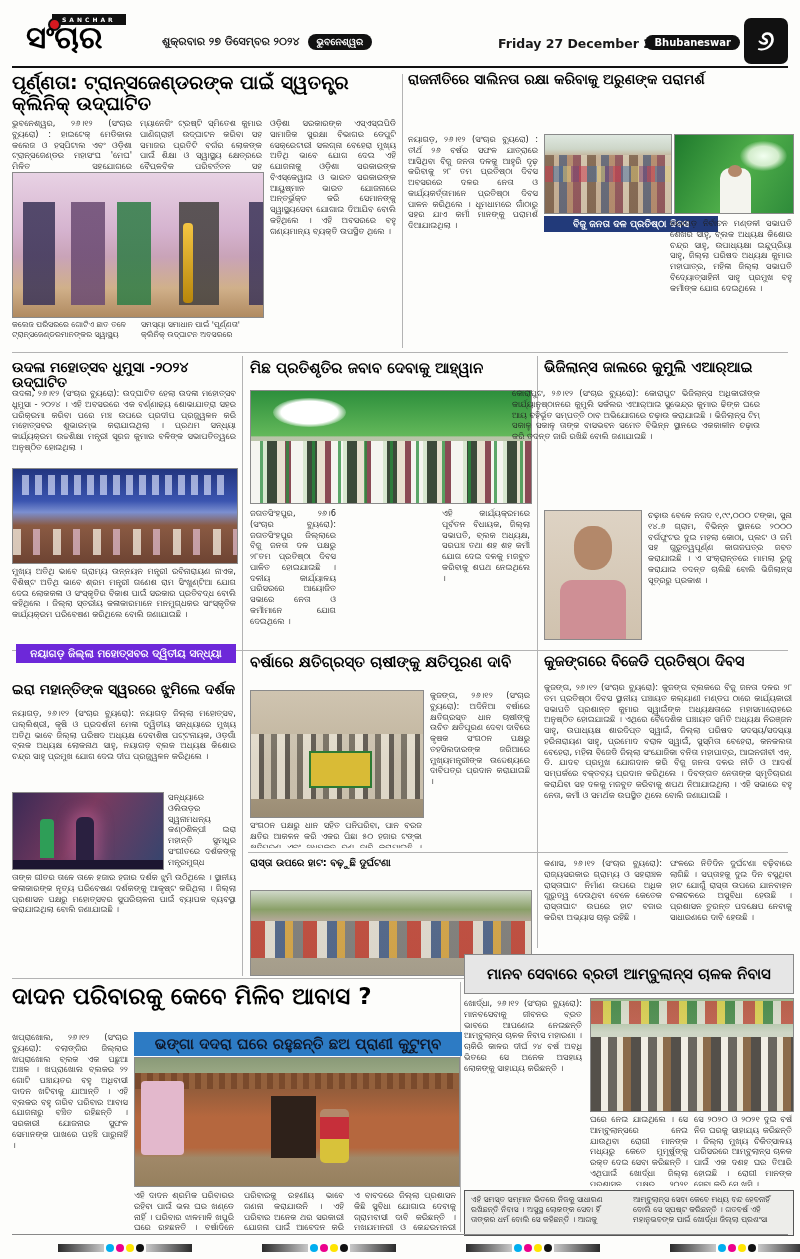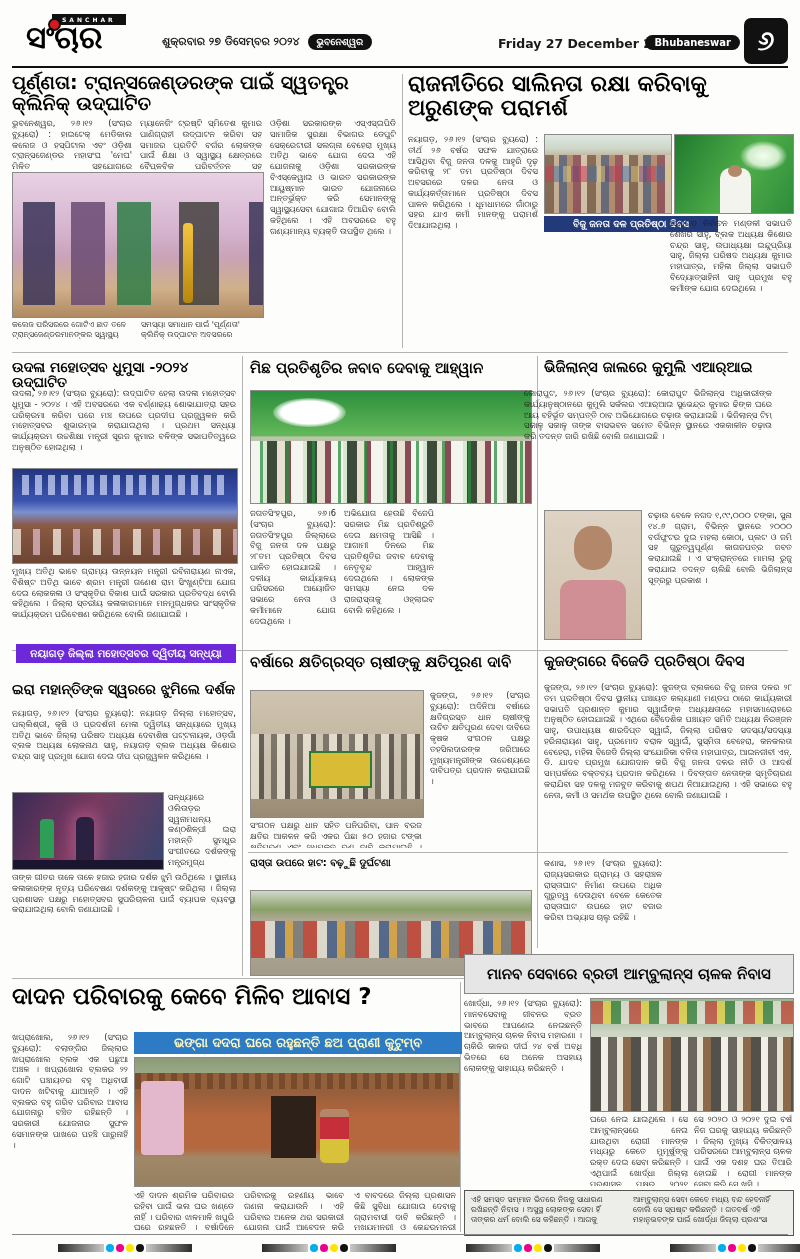--- a/index.html
+++ b/index.html
@@ -25,21 +25,21 @@
   .vline{position:absolute;width:0;border-left:1px solid #b3b3b3;}
   .hline{position:absolute;height:0;border-top:1px solid #b3b3b3;}
   
   .hl{font-weight:800;color:#000;line-height:1.08;}
   .body-t{font-size:8.3px;line-height:1.3;text-align:justify;color:#222;overflow:hidden;}
   .cap-t{font-size:7.8px;line-height:1.28;color:#222;overflow:hidden;}
   .kicker{background:#6c5f16;color:#fff;font-size:10.5px;font-weight:700;text-align:center;
           padding:3px 2px;overflow:hidden;white-space:nowrap;}
   .navbar-cap{background:#223a7a;color:#fff;font-size:9.5px;font-weight:700;text-align:center;
               padding:2px 2px;overflow:hidden;white-space:nowrap;}
-  .strap{background:#2d7bc4;color:#fef9c3;font-size:13px;font-weight:700;text-align:center;
+  .strap{background:#2d7bc4;color:#0f172a;font-size:15px;font-weight:700;text-align:center;
          padding:3px 2px;overflow:hidden;white-space:nowrap;}
   .gray-hl{background:#e6e6e6;border:1px solid #888;color:#000;font-weight:800;text-align:center;
            display:flex;align-items:center;justify-content:center;overflow:hidden;}
   .gray-box{background:#ededea;border:1.5px solid #555;padding:4px 6px;}
   .two-col{column-count:2;column-gap:8px;}
   
   .ph{position:absolute;border:1px solid #8a8a8a;overflow:hidden;}
   .ph div{position:absolute;}
   .ph-clinic{background:linear-gradient(180deg,#e8d2e4 0%,#d5b3cf 40%,#c9a3b8 58%,#d0b08a 80%,#b08a60 100%);}
   .ph-clinic .i1{left:0;bottom:8%;width:100%;height:72%;
@@ -129,21 +129,21 @@
   <div class="abs hl" style="left:12px;top:72px;width:384px;font-size:19px;">ପୂର୍ଣ୍ଣତା: ଟ୍ରାନ୍ସଜେଣ୍ଡରଙ୍କ ପାଇଁ ସ୍ୱତନ୍ତ୍ର କ୍ଲିନିକ୍ ଉଦ୍‌ଘାଟିତ</div>
   <div class="abs body-t" style="left:12px;top:118px;width:120px;height:52px;">ଭୁବନେଶ୍ୱର, ୨୬।୧୨ (ସଂଚାର ବ୍ୟୁରୋ) : ହାଇଟେକ୍ ମେଡିକାଲ କଲେଜ ଓ ହସ୍ପିଟାଲ ଏବଂ ଓଡ଼ିଶା ଟ୍ରାନ୍ସଜେଣ୍ଡର ମହାସଂଘ 'ମେଘ' ମିଳିତ ସହଯୋଗରେ ଟ୍ରାନ୍ସଜେଣ୍ଡରଙ୍କ ପାଇଁ ସ୍ୱତନ୍ତ୍ର କ୍ଲିନିକ୍ ଉଦ୍‌ଘାଟିତ ହୋଇଯାଇଛି ।</div>
   <div class="abs body-t" style="left:140px;top:118px;width:122px;height:52px;">ମ୍ୟାନେଜିଂ ଟ୍ରଷ୍ଟି ସ୍ମିତେଶ କୁମାର ପାଣିଗ୍ରାହୀ ଉଦ୍‌ଘାଟନ କରିବା ସହ ସମାଜର ପ୍ରତିଟି ବର୍ଗର ଲୋକଙ୍କ ପାଇଁ ଶିକ୍ଷା ଓ ସ୍ୱାସ୍ଥ୍ୟ କ୍ଷେତ୍ରରେ ବୈପ୍ଳବିକ ପରିବର୍ତ୍ତନ ସହ ପ୍ରତିଶ୍ରୁତିବଦ୍ଧ ଥିବା କହିଥିଲେ ।</div>
   <div class="abs body-t" style="left:270px;top:118px;width:126px;height:200px;">ଓଡ଼ିଶା ସରକାରଙ୍କ ଏସ୍‌ଏସ୍‌ଇପିଡି ସାମାଜିକ ସୁରକ୍ଷା ବିଭାଗର ଡେପୁଟି ସେକ୍ରେଟାରୀ ସଲଗ୍ନା ବେହେରା ମୁଖ୍ୟ ଅତିଥି ଭାବେ ଯୋଗ ଦେଇ ଏହି ଯୋଜନାକୁ ଓଡ଼ିଶା ସରକାରଙ୍କ ବିଏସ୍‌କେୱାଇ ଓ ଭାରତ ସରକାରଙ୍କ ଆୟୁଷ୍ମାନ ଭାରତ ଯୋଜନାରେ ଅନ୍ତର୍ଭୁକ୍ତ କରି ସେମାନଙ୍କୁ ସ୍ୱାସ୍ଥ୍ୟସେବା ଯୋଗାଇ ଦିଆଯିବ ବୋଲି କହିଥିଲେ । ଏହି ଅବସରରେ ବହୁ ଗଣ୍ୟମାନ୍ୟ ବ୍ୟକ୍ତି ଉପସ୍ଥିତ ଥିଲେ ।</div>
   <div class="ph ph-clinic" style="left:12px;top:172px;width:250px;height:144px;">
     <div class="i1"></div>
     <div class="i2"></div>
   </div>
   <div class="abs cap-t two-col" style="left:12px;top:320px;width:250px;height:28px;">କଲେଜ ପରିସରରେ ଗୋଟିଏ ଛାତ ତଳେ ଟ୍ରାନ୍ସଜେଣ୍ଡରମାନଙ୍କର ସ୍ୱାସ୍ଥ୍ୟ ସମସ୍ୟା ସମାଧାନ ପାଇଁ 'ପୂର୍ଣ୍ଣତା' କ୍ଲିନିକ୍ ଉଦ୍‌ଘାଟନ ଅବସରରେ ଡ୍ରାନ୍ସଜେଣ୍ଡରମାନଙ୍କ ପାଇଁ ଗୋଟିଏ ଛାତ ତଳେ ସମସ୍ତ ସୁବିଧା ବ୍ୟବସ୍ଥା କରାଯାଇଛି ।</div>
 
-  <div class="abs hl" style="left:408px;top:72px;width:384px;font-size:22px;">ରାଜନୀତିରେ ସାଲିନତା ରକ୍ଷା କରିବାକୁ ଅରୁଣଙ୍କ ପରାମର୍ଶ</div>
+  <div class="abs hl" style="left:408px;top:72px;width:384px;font-size:14px;">ରାଜନୀତିରେ ସାଲିନତା ରକ୍ଷା କରିବାକୁ ଅରୁଣଙ୍କ ପରାମର୍ଶ</div>
   <div class="abs body-t" style="left:408px;top:134px;width:130px;height:212px;">ନୟାଗଡ଼, ୨୬।୧୨ (ସଂଚାର ବ୍ୟୁରୋ) : ତୀର୍ଥ ୨୬ ବର୍ଷର ସଫଳ ଯାତ୍ରାରେ ଆସିଥିବା ବିଜୁ ଜନତା ଦଳକୁ ଆହୁରି ଦୃଢ଼ କରିବାକୁ ୨୮ ତମ ପ୍ରତିଷ୍ଠା ଦିବସ ଅବସରରେ ଦଳର ନେତା ଓ କାର୍ଯ୍ୟକର୍ତ୍ତାମାନେ ପ୍ରତିଷ୍ଠା ଦିବସ ପାଳନ କରିଥିଲେ । ଧୂମଧାମରେ ଗାଁଠାରୁ ସହର ଯାଏ କର୍ମୀ ମାନଙ୍କୁ ପରାମର୍ଶ ଦିଆଯାଇଥିଲା ।</div>
   <div class="ph ph-crowd" style="left:544px;top:134px;width:126px;height:78px;">
     <div class="i1"></div>
     <div class="i2"></div>
   </div>
   <div class="ph ph-green-speaker" style="left:674px;top:134px;width:118px;height:78px;">
     <div class="i1"></div>
     <div class="i2"></div>
     <div class="i3"></div>
   </div>
@@ -158,24 +158,24 @@
   </div>
   <div class="abs hl" style="left:250px;top:360px;width:280px;font-size:15px;">ମିଛ ପ୍ରତିଶୃତିର ଜବାବ ଦେବାକୁ ଆହ୍ୱାନ</div>
 
   <div class="abs body-t" style="left:12px;top:566px;width:224px;height:80px;">ମୁଖ୍ୟ ଅତିଥି ଭାବେ ଗ୍ରାମ୍ୟ ଉନ୍ନୟନ ମନ୍ତ୍ରୀ ରବିନାରାୟଣ ନାଏକ, ବିଶିଷ୍ଟ ଅତିଥି ଭାବେ ଶ୍ରମ ମନ୍ତ୍ରୀ ଗଣେଶ ରାମ ସିଂଖୁଣ୍ଟିଆ ଯୋଗ ଦେଇ ଲୋକକଳା ଓ ସଂସ୍କୃତିର ବିକାଶ ପାଇଁ ସରକାର ପ୍ରତିବଦ୍ଧ ବୋଲି କହିଥିଲେ । ଜିଲ୍ଲା ସ୍ତରୀୟ କଳାକାରମାନେ ମନମୁଗ୍ଧକର ସାଂସ୍କୃତିକ କାର୍ଯ୍ୟକ୍ରମ ପରିବେଷଣ କରିଥିଲେ ବୋଲି ଜଣାଯାଇଛି ।</div>
   <div class="ph ph-bjd" style="left:250px;top:390px;width:280px;height:112px;">
     <div class="i1"></div>
     <div class="i2"></div>
     <div class="i3"></div>
   </div>
   <div class="abs body-t" style="left:250px;top:508px;width:86px;height:138px;">ଜଗତସିଂହପୁର, ୨୬।6 (ସଂଚାର ବ୍ୟୁରୋ): ଜଗତସିଂହପୁର ଜିଲ୍ଲାରେ ବିଜୁ ଜନତା ଦଳ ପକ୍ଷରୁ ୨୮ତମ ପ୍ରତିଷ୍ଠା ଦିବସ ପାଳିତ ହୋଇଯାଇଛି । ଦଳୀୟ କାର୍ଯ୍ୟାଳୟ ପରିସରରେ ଆୟୋଜିତ ସଭାରେ ନେତା ଓ କର୍ମୀମାନେ ଯୋଗ ଦେଇଥିଲେ ।</div>
-  <div class="abs body-t" style="left:344px;top:508px;width:90px;height:138px;">ଅଭିଯୋଗ ହେଉଛି ବିଜେପି ସରକାର ମିଛ ପ୍ରତିଶ୍ରୁତି ଦେଇ କ୍ଷମତାକୁ ଆସିଛି । ଆଗାମୀ ଦିନରେ ମିଛ ପ୍ରତିଶୃତିର ଜବାବ ଦେବାକୁ ନେତୃବୃନ୍ଦ ଆହ୍ୱାନ ଦେଇଥିଲେ । ଲୋକଙ୍କ ସମସ୍ୟା ନେଇ ଦଳ ରାଜରାସ୍ତାକୁ ଓହ୍ଲାଇବ ବୋଲି କହିଥିଲେ ।</div>
+  <div class="abs body-t" style="left:442px;top:508px;width:88px;height:138px;">ଏହି କାର୍ଯ୍ୟକ୍ରମରେ ପୂର୍ବତନ ବିଧାୟକ, ଜିଲ୍ଲା ସଭାପତି, ବ୍ଲକ ଅଧ୍ୟକ୍ଷ, ସରପଞ୍ଚ ତଥା ଶହ ଶହ କର୍ମୀ ଯୋଗ ଦେଇ ଦଳକୁ ମଜବୁତ କରିବାକୁ ଶପଥ ନେଇଥିଲେ ।</div>
 
   <div class="abs hl" style="left:544px;top:360px;width:248px;font-size:14.5px;">ଭିଜିଲାନ୍ସ ଜାଲରେ କୁମୁଲି ଏଆର୍‌ଆଇ</div>
-  <div class="abs body-t" style="left:524px;top:388px;width:248px;height:118px;">କୋରାପୁଟ, ୨୬।୧୨ (ସଂଚାର ବ୍ୟୁରୋ): କୋରାପୁଟ ଭିଜିଲାନ୍ସ ଅଧିକାରୀଙ୍କ କାର୍ଯ୍ୟାନୁଷ୍ଠାନରେ କୁମୁଲି ସର୍କଲର ଏଆର୍‌ଆଇ ସୁଭେନ୍ଦ୍ର କୁମାର ଢିଙ୍କ ଘରେ ଆୟ ବହିର୍ଭୂତ ସମ୍ପତ୍ତି ଠାବ ଅଭିଯୋଗରେ ଚଢ଼ାଉ କରାଯାଇଛି । ଭିଜିଲାନ୍ସ ଟିମ୍ ସକାଳୁ ସକାଳୁ ତାଙ୍କ ବାସଭବନ ସମେତ ବିଭିନ୍ନ ସ୍ଥାନରେ ଏକକାଳୀନ ଚଢ଼ାଉ କରି ତଦନ୍ତ ଜାରି ରଖିଛି ବୋଲି ଜଣାଯାଇଛି ।</div>
+  <div class="abs body-t" style="left:512px;top:388px;width:248px;height:118px;">କୋରାପୁଟ, ୨୬।୧୨ (ସଂଚାର ବ୍ୟୁରୋ): କୋରାପୁଟ ଭିଜିଲାନ୍ସ ଅଧିକାରୀଙ୍କ କାର୍ଯ୍ୟାନୁଷ୍ଠାନରେ କୁମୁଲି ସର୍କଲର ଏଆର୍‌ଆଇ ସୁଭେନ୍ଦ୍ର କୁମାର ଢିଙ୍କ ଘରେ ଆୟ ବହିର୍ଭୂତ ସମ୍ପତ୍ତି ଠାବ ଅଭିଯୋଗରେ ଚଢ଼ାଉ କରାଯାଇଛି । ଭିଜିଲାନ୍ସ ଟିମ୍ ସକାଳୁ ସକାଳୁ ତାଙ୍କ ବାସଭବନ ସମେତ ବିଭିନ୍ନ ସ୍ଥାନରେ ଏକକାଳୀନ ଚଢ଼ାଉ କରି ତଦନ୍ତ ଜାରି ରଖିଛି ବୋଲି ଜଣାଯାଇଛି ।</div>
   <div class="ph ph-portrait" style="left:544px;top:510px;width:96px;height:128px;">
     <div class="i1"></div>
     <div class="i2"></div>
   </div>
   <div class="abs body-t" style="left:648px;top:510px;width:144px;height:136px;">ଚଢ଼ାଉ ବେଳେ ନଗଦ ୧,୯୯,୦୦୦ ଟଙ୍କା, ସୁନା ୧୪.୬ ଗ୍ରାମ, ବିଭିନ୍ନ ସ୍ଥାନରେ ୨୦୦୦ ବର୍ଗଫୁଟର ଦୁଇ ମହଲା କୋଠା, ପ୍ଲଟ ଓ ଜମି ସହ ଗୁରୁତ୍ୱପୂର୍ଣ୍ଣ କାଗଜପତ୍ର ଜବତ କରାଯାଇଛି । ଏ ସଂକ୍ରାନ୍ତରେ ମାମଲା ରୁଜୁ କରାଯାଇ ତଦନ୍ତ ଚାଲିଛି ବୋଲି ଭିଜିଲାନ୍ସ ସୂତ୍ରରୁ ପ୍ରକାଶ ।</div>
 
   <div class="abs kicker" style="left: 16px; top: 644px; width: 216px; background: #6d28d9;">ନୟାଗଡ଼ ଜିଲ୍ଲା ମହୋତ୍ସବର ଦ୍ୱିତୀୟ ସନ୍ଧ୍ୟା</div>
   <div class="abs hl" style="left:12px;top:682px;width:224px;font-size:14px;">ଇରା ମହାନ୍ତିଙ୍କ ସ୍ୱରରେ ଝୁମିଲେ ଦର୍ଶକ</div>
   <div class="abs body-t" style="left:12px;top:708px;width:224px;height:80px;">ନୟାଗଡ଼, ୨୬।୧୨ (ସଂଚାର ବ୍ୟୁରୋ): ନୟାଗଡ଼ ଜିଲ୍ଲା ମହୋତ୍ସବ, ପଲ୍ଲିଶ୍ରୀ, କୃଷି ଓ ପ୍ରଦର୍ଶନୀ ମେଳା ଦ୍ୱିତୀୟ ସନ୍ଧ୍ୟାରେ ମୁଖ୍ୟ ଅତିଥି ଭାବେ ଜିଲ୍ଲା ପରିଷଦ ଅଧ୍ୟକ୍ଷ ଦେବାଶିଷ ପଟ୍ଟନାୟକ, ଓଡ଼ଗାଁ ବ୍ଲକ ଅଧ୍ୟକ୍ଷ ଲୋକନାଥ ସାହୁ, ନୟାଗଡ଼ ବ୍ଲକ ଅଧ୍ୟକ୍ଷ କିଶୋର ଚନ୍ଦ୍ର ସାହୁ ପ୍ରମୁଖ ଯୋଗ ଦେଇ ଦୀପ ପ୍ରଜ୍ଜ୍ୱଳନ କରିଥିଲେ ।</div>
   <div class="ph ph-ira" style="left:12px;top:792px;width:150px;height:76px;">
@@ -195,20 +195,21 @@
   <div class="abs body-t" style="left:250px;top:820px;width:172px;height:28px;">ସଂଗଠନ ପକ୍ଷରୁ ଧାନ ସହିତ ପନିପରିବା, ପାନ ବରଜ କ୍ଷତିର ଆକଳନ କରି ଏକର ପିଛା ୫୦ ହଜାର ଟଙ୍କା କ୍ଷତିପୂରଣ ଏବଂ ସୁଧମୁକ୍ତ ରୁଣ ଦାବି କରାଯାଇଛି । ଏଥିରେ ବହୁ ଚାଷୀ ସାମିଲ ହୋଇଥିଲେ ।</div>
 
   <div class="abs hl" style="left:544px;top:654px;width:248px;font-size:14.5px;">କୁଜଙ୍ଗରେ ବିଜେଡି ପ୍ରତିଷ୍ଠା ଦିବସ</div>
   <div class="abs body-t" style="left:544px;top:682px;width:248px;height:166px;">କୁଜଙ୍ଗ, ୨୬।୧୨ (ସଂଚାର ବ୍ୟୁରୋ): କୁଜଙ୍ଗ ବ୍ଲକରେ ବିଜୁ ଜନତା ଦଳର ୨୮ ତମ ପ୍ରତିଷ୍ଠା ଦିବସ ସ୍ଥାନୀୟ ପଞ୍ଚାୟତ କଲ୍ୟାଣୀ ମଣ୍ଡପ ଠାରେ କାର୍ଯ୍ୟକାରୀ ସଭାପତି ପ୍ରଶାନ୍ତ କୁମାର ସ୍ୱାଇଁଙ୍କ ଅଧ୍ୟକ୍ଷତାରେ ମହାସମାରୋହରେ ଅନୁଷ୍ଠିତ ହୋଇଯାଇଛି । ଏଥିରେ ବୈଦେଶିକ ପଞ୍ଚାୟତ ସମିତି ଅଧ୍ୟକ୍ଷ ନିରଞ୍ଜନ ସାହୁ, ଉପାଧ୍ୟକ୍ଷ ଶାରଦିପ୍ତ ସ୍ୱାଇଁ, ଜିଲ୍ଲା ପରିଷଦ ସଦସ୍ୟ/ସଦସ୍ୟା ହରିନାରାୟଣ ସାହୁ, ପ୍ରମୋଦ ବରାଳ ସ୍ୱାଇଁ, ସୁସ୍ମିତା ବେହେରା, କନକଲତା ବେହେରା, ମହିଳା ବିଜେଡି ଜିଲ୍ଲା ସଂଯୋଜିକା ବନିତା ମହାପାତ୍ର, ଆଇନଜୀବୀ ଏନ୍. ଡି. ଯାଦବ ପ୍ରମୁଖ ଯୋଗଦାନ କରି ବିଜୁ ଜନତା ଦଳର ନୀତି ଓ ଆଦର୍ଶ ସମ୍ପର୍କରେ ବକ୍ତବ୍ୟ ପ୍ରଦାନ କରିଥିଲେ । ଦିବଙ୍ଗତ ନେତାଙ୍କ ସ୍ମୃତିଚାରଣ କରାଯିବା ସହ ଦଳକୁ ମଜବୁତ କରିବାକୁ ଶପଥ ନିଆଯାଇଥିଲା । ଏହି ସଭାରେ ବହୁ ନେତା, କର୍ମୀ ଓ ସମର୍ଥକ ଉପସ୍ଥିତ ଥିଲେ ବୋଲି ଜଣାଯାଇଛି ।</div>
 
   <div class="abs hl" style="left:250px;top:858px;width:280px;font-size:10px;">ରାସ୍ତା ଉପରେ ହାଟ: ବଢ଼ୁଛି ଦୁର୍ଘଟଣା</div>
   <div class="ph ph-road" style="left:250px;top:890px;width:280px;height:84px;">
     <div class="i1"></div>
   </div>
   <div class="abs body-t" style="left:544px;top:858px;width:118px;height:90px;">କଣାସ, ୨୬।୧୨ (ସଂଚାର ବ୍ୟୁରୋ): ରାଜ୍ୟସରକାର ଗ୍ରାମ୍ୟ ଓ ସହରାଞ୍ଚଳ ରାସ୍ତାଘାଟ ନିର୍ମାଣ ଉପରେ ଅଧିକ ଗୁରୁତ୍ୱ ଦେଉଥିବା ବେଳେ କେତେକ ରାସ୍ତାଘାଟ ଉପରେ ହାଟ ବଜାର କରିବା ଅଭ୍ୟାସ ଚାଲୁ ରହିଛି ।</div>
+  <div class="abs body-t" style="left:670px;top:858px;width:122px;height:90px;">ଫଳରେ ନିତିଦିନ ଦୁର୍ଘଟଣା ବଢ଼ିବାରେ ଲାଗିଛି । ସପ୍ତାହକୁ ଦୁଇ ଦିନ ବସୁଥିବା ହାଟ ଯୋଗୁଁ ରାସ୍ତା ଉପରେ ଯାନବାହନ ଚଳାଚଳରେ ଅସୁବିଧା ହେଉଛି । ପ୍ରଶାସନ ତୁରନ୍ତ ପଦକ୍ଷେପ ନେବାକୁ ସାଧାରଣରେ ଦାବି ହେଉଛି ।</div>
 
   <div class="abs hl" style="left:12px;top:984px;width:446px;font-size:23px;">ଦାଦନ ପରିବାରକୁ କେବେ ମିଳିବ ଆବାସ ?</div>
   <div class="abs body-t" style="left:12px;top:1032px;width:116px;height:198px;">ଖପ୍ରାଖୋଲ, ୨୬।୧୨ (ସଂଚାର ବ୍ୟୁରୋ): ବଲାଙ୍ଗିର ଜିଲ୍ଲାର ଖପ୍ରାଖୋଲ ବ୍ଲକ ଏକ ପଛୁଆ ଅଞ୍ଚଳ । ଖପ୍ରାଖୋଲ ବ୍ଲକର ୨୨ ଗୋଟି ପଞ୍ଚାୟତର ବହୁ ଅଧିବାସୀ ଦାଦନ ଖଟିବାକୁ ଯାଆନ୍ତି । ଏହି ବ୍ଲକର ବହୁ ଗରିବ ପରିବାର ଆବାସ ଯୋଜନାରୁ ବଞ୍ଚିତ ରହିଛନ୍ତି । ସରକାରୀ ଯୋଜନାର ସୁଫଳ ସେମାନଙ୍କ ପାଖରେ ପହଞ୍ଚି ପାରୁନାହିଁ ।</div>
   <div class="abs strap" style="left: 134px; top: 1032px; width: 324px; background: rgb(45, 123, 196);">ଭଙ୍ଗା ଦଦରା ଘରେ ରହୁଛନ୍ତି ଛଅ ପ୍ରାଣୀ କୁଟୁମ୍ବ</div>
   <div class="ph ph-mud" style="left:134px;top:1057px;width:324px;height:128px;">
     <div class="i1"></div>
     <div class="i2"></div>
     <div class="i3"></div>
     <div class="i4"></div>
   </div>

